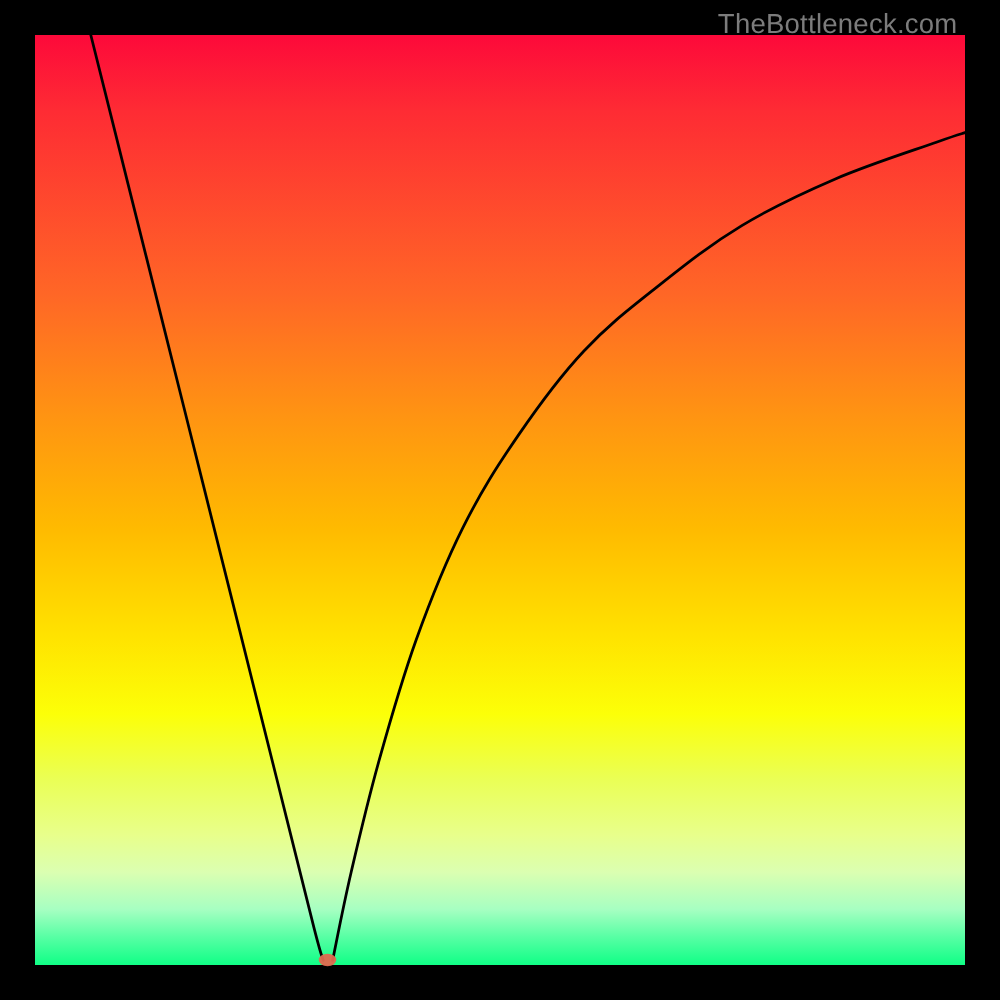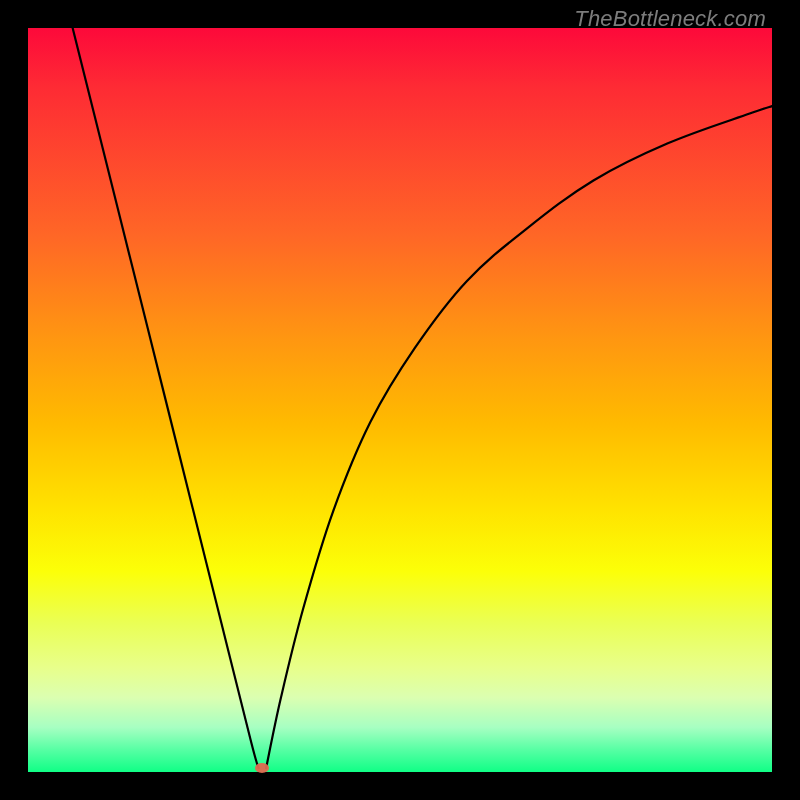--- a/index.html
+++ b/index.html
@@ -8,21 +8,20 @@
     width: 800px;
     height: 800px;
     background: #000000;
     overflow: hidden;
     font-family: Arial, Helvetica, sans-serif;
   }
   .page {
     position: relative;
     width: 800px;
     height: 800px;
-    font-style: italic;
   }
   .plot-area {
     position: absolute;
     left: 28px;
     top: 28px;
     width: 744px;
     height: 744px;
     background: linear-gradient(
       to bottom,
       #fd093a 0%,

